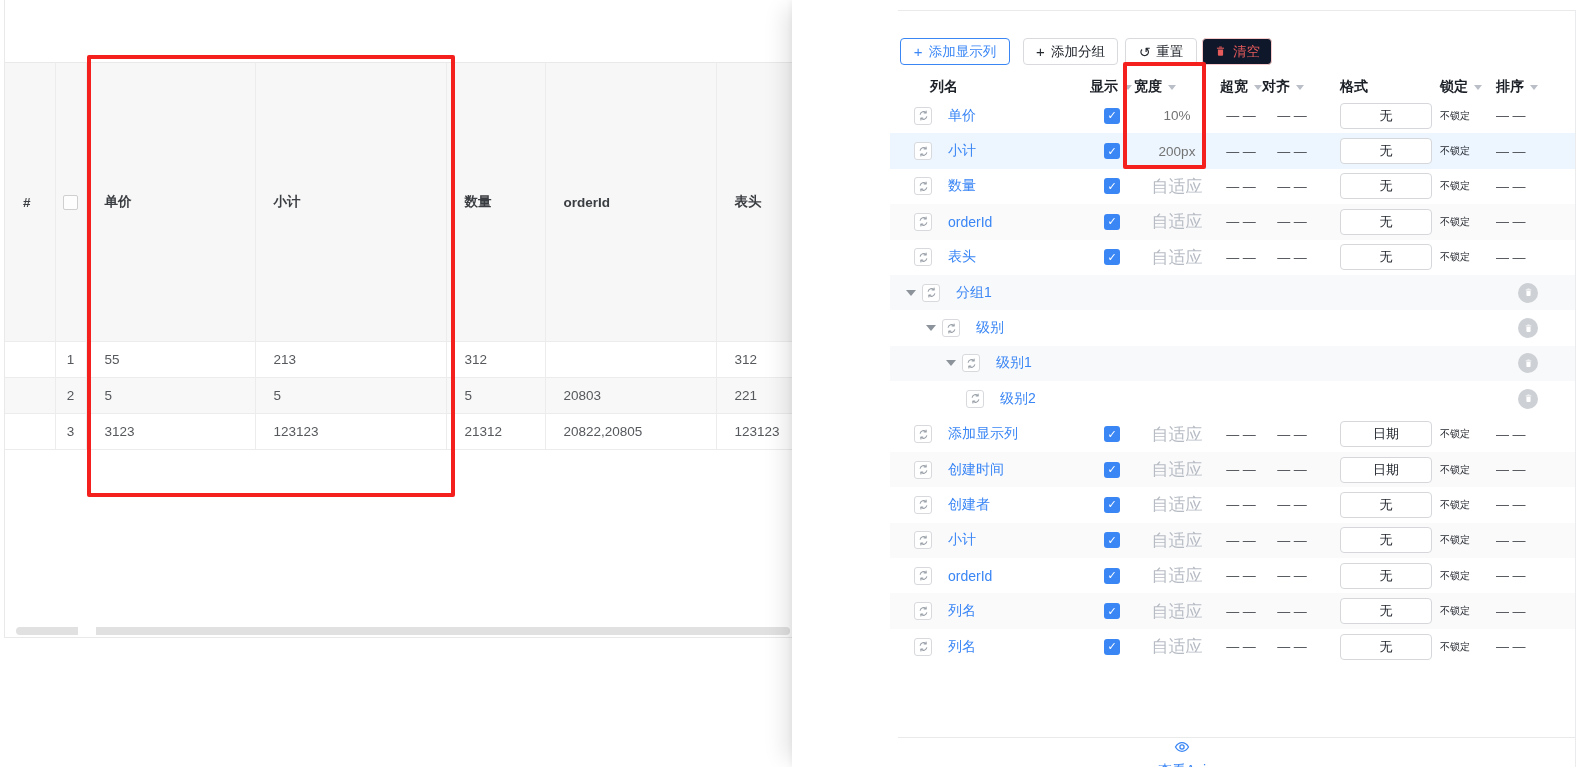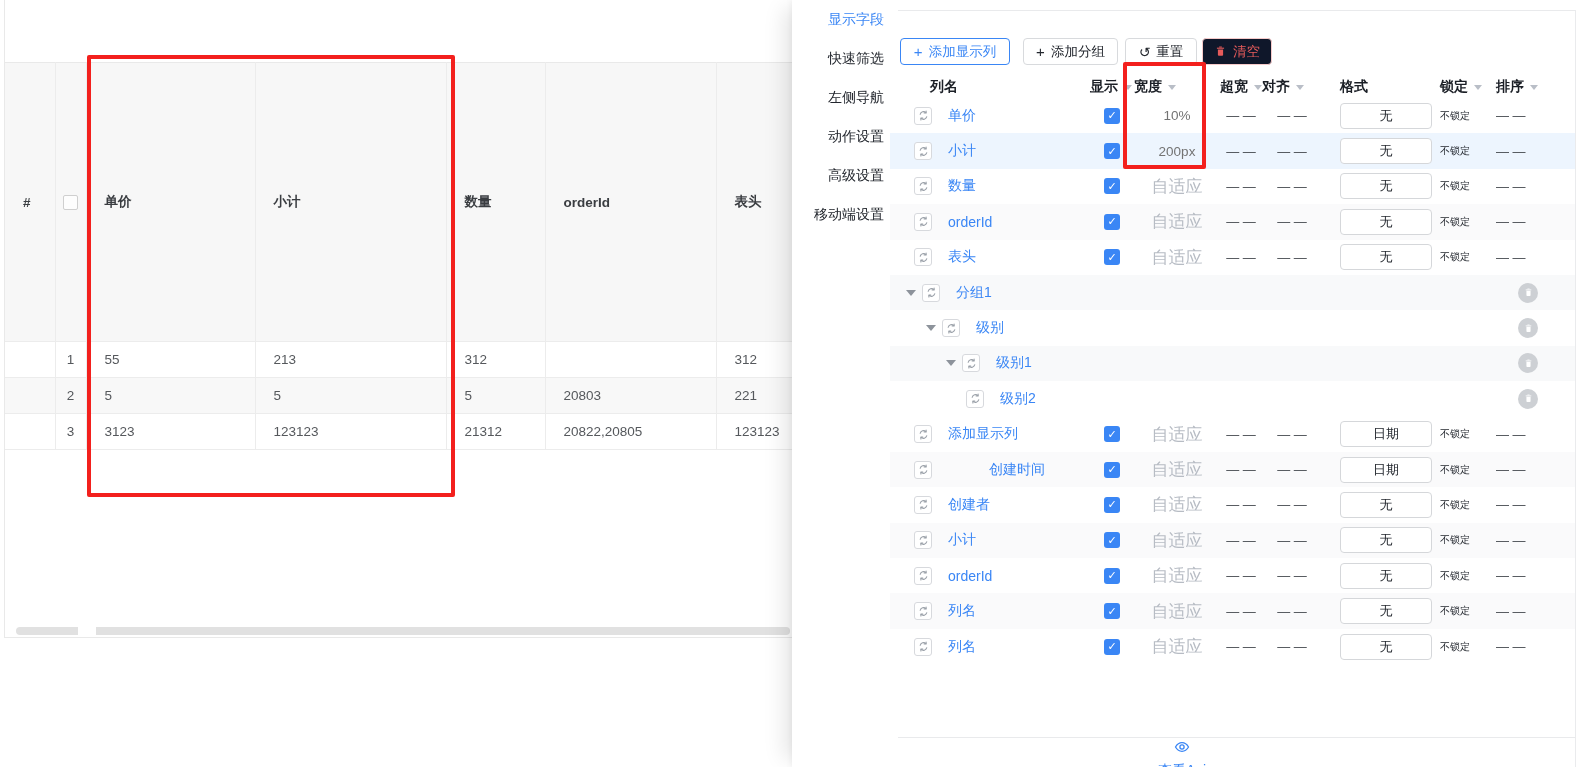--- a/index.html
+++ b/index.html
@@ -154,28 +154,20 @@
             <td>123123</td>
           </tr>
         </tbody>
     </table>
     <div class="hscrollbar">
       <div class="hscroll-notch"></div>
     </div>
   </div>
 
   <div class="drawer">
-    <nav class="drawer-nav">
-        <div class="nav-item active">显示字段</div>
-        <div class="nav-item">快速筛选</div>
-        <div class="nav-item">左侧导航</div>
-        <div class="nav-item">动作设置</div>
-        <div class="nav-item">高级设置</div>
-        <div class="nav-item">移动端设置</div>
-      </nav>
     <div class="drawer-topline"></div>
     <div class="gutterline"></div>
 
     <button class="btn btn-addcol">
       <span class="plus">+</span>
       <span>添加显示列</span>
     </button>
     <button class="btn btn-addgrp">
       <span class="plus">+</span>
       <span>添加分组</span>
@@ -566,21 +558,21 @@
             </div>
             <div class="cell c-lock">
               <span class="lock-val">不锁定</span>
             </div>
             <div class="cell c-sort">
               <span class="dash">— —</span>
             </div>
             <div class="cell"></div>
           </div>
           <div class="cfg-row shade">
-            <div class="cell c-name" style="padding-left: 24px; gap: 41px;">
+            <div class="cell c-name" style="padding-left: 24px;">
               <span class="swap-box">
                 <svg viewBox="0 0 16 16">
                   <g fill="none" stroke="#9ba1a9" stroke-width="1.6" stroke-linecap="round" stroke-linejoin="round">
                     <path d="M3.2 6.2a5 5 0 0 1 8.3-2.4"></path>
                     <path d="M11.8 1.4v2.8H9"></path>
                     <path d="M12.8 9.8a5 5 0 0 1-8.3 2.4"></path>
                     <path d="M4.2 14.6v-2.8H7"></path>
                   </g>
                 </svg>
               </span>

